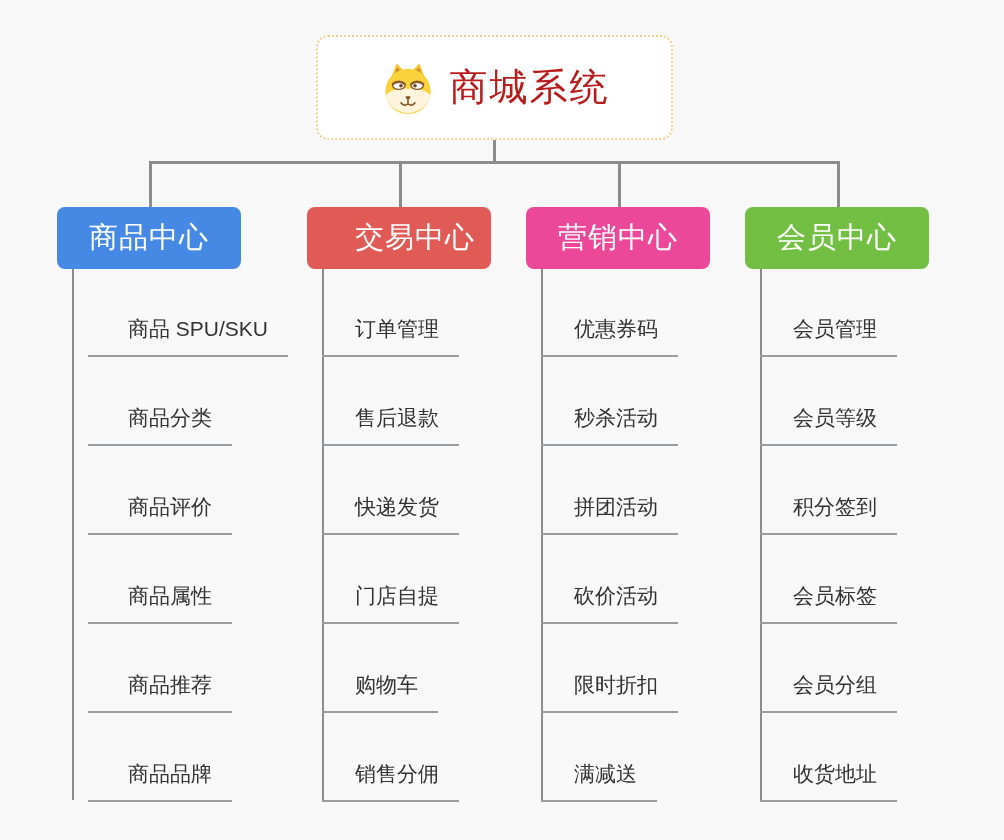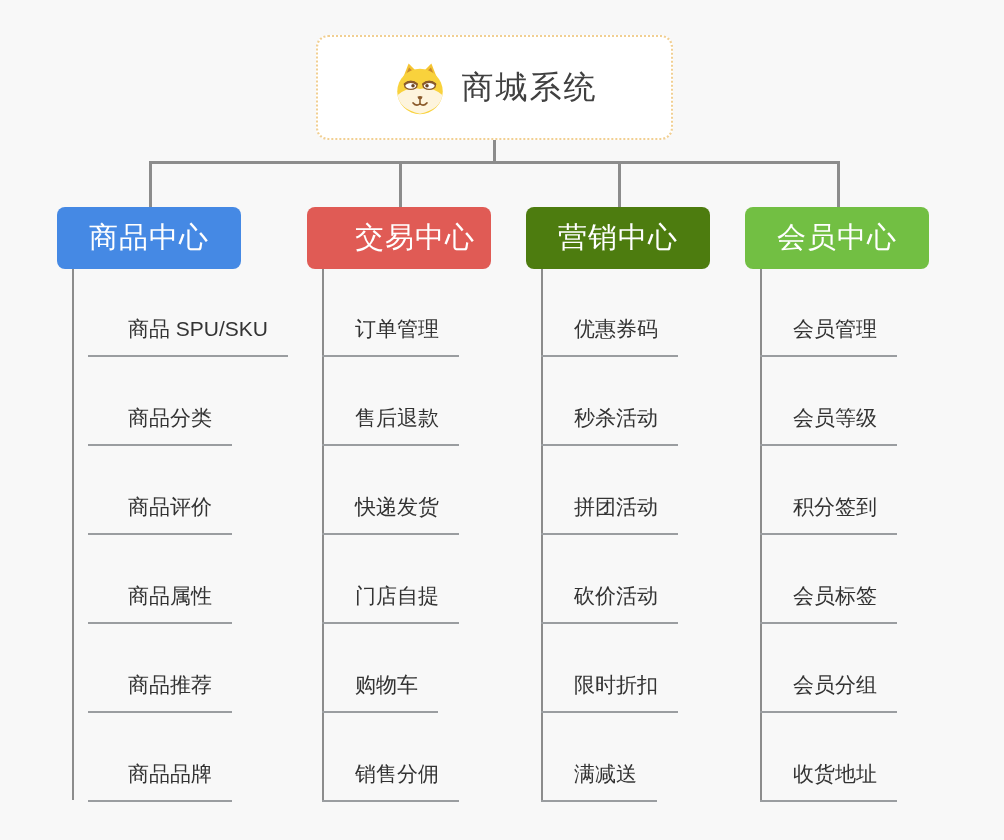--- a/index.html
+++ b/index.html
@@ -7,21 +7,21 @@
   body { font-family:"Liberation Sans","DejaVu Sans",sans-serif; }
   .canvas { position:relative; width:1004px; height:840px; background:#f8f8f8; overflow:hidden; }
 
   
   .root-node {
     position:absolute; left:316px; top:35px; width:357px; height:105px;
     background:#ffffff; border:2px dotted #f1cf92; border-radius:12px;
     display:flex; align-items:center; justify-content:center; gap:14px;
     cursor:pointer;
   }
-  .root-title { font-size:32px; color:#404040; letter-spacing:2px; }
+  .root-title { font-size:38px; color:#b91c1c; letter-spacing:2px; }
   .root-icon { width:56px; height:56px; flex:0 0 auto; }
 
   
   .line { position:absolute; background:#8c8c8c; }
   .root-stub   { left:493px; top:139px; width:3px; height:25px; }
   .main-rail   { left:149px; top:161px; width:691px; height:3px; }
   .drop        { top:161px; width:3px; height:47px; }
   .drop-1 { left:149px; } .drop-2 { left:399px; } .drop-3 { left:618px; } .drop-4 { left:837px; }
   .trunk       { top:269px; width:2px; height:531px; }
   .trunk-1 { left:72px; } .trunk-2 { left:322px; } .trunk-3 { left:541px; } .trunk-4 { left:760px; }
@@ -81,21 +81,21 @@
     </svg>
     <span class="root-title">商城系统</span>
   </div>
 
   <div class="branch b1" style="background-color: rgb(69, 137, 228);">
     <span>商品中心</span>
   </div>
   <div class="branch b2" style="background-color: rgb(224, 91, 85);">
     <span>交易中心</span>
   </div>
-  <div class="branch b3" style="background-color: #4d7c0f;">
+  <div class="branch b3" style="background-color: #ec4899;">
     <span>营销中心</span>
   </div>
   <div class="branch b4" style="background-color: rgb(114, 191, 67);">
     <span>会员中心</span>
   </div>
 
   <div class="leaf c1 r1">商品 SPU/SKU</div>
   <div class="leaf c1 r2">商品分类</div>
   <div class="leaf c1 r3">商品评价</div>
   <div class="leaf c1 r4">商品属性</div>

